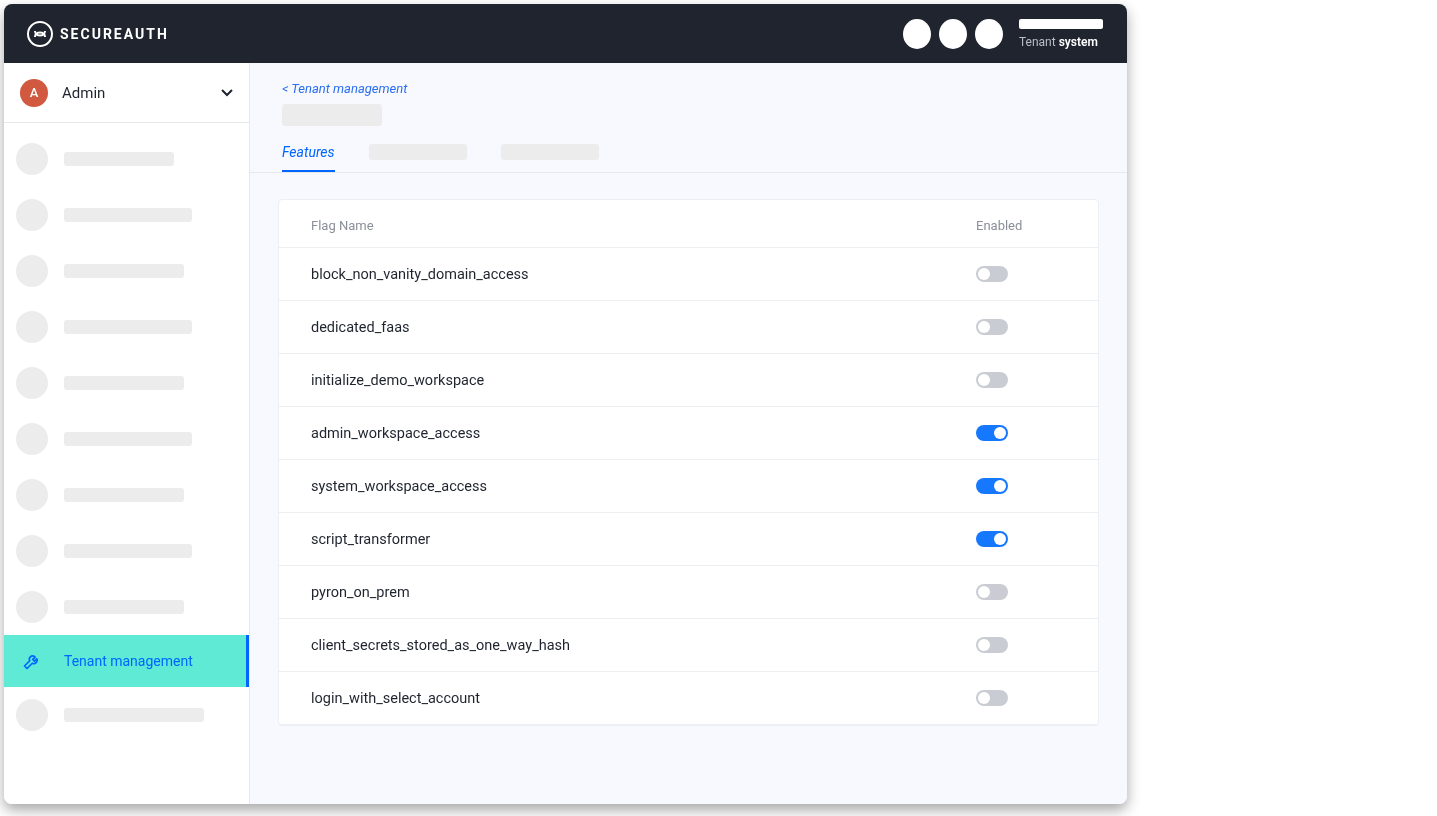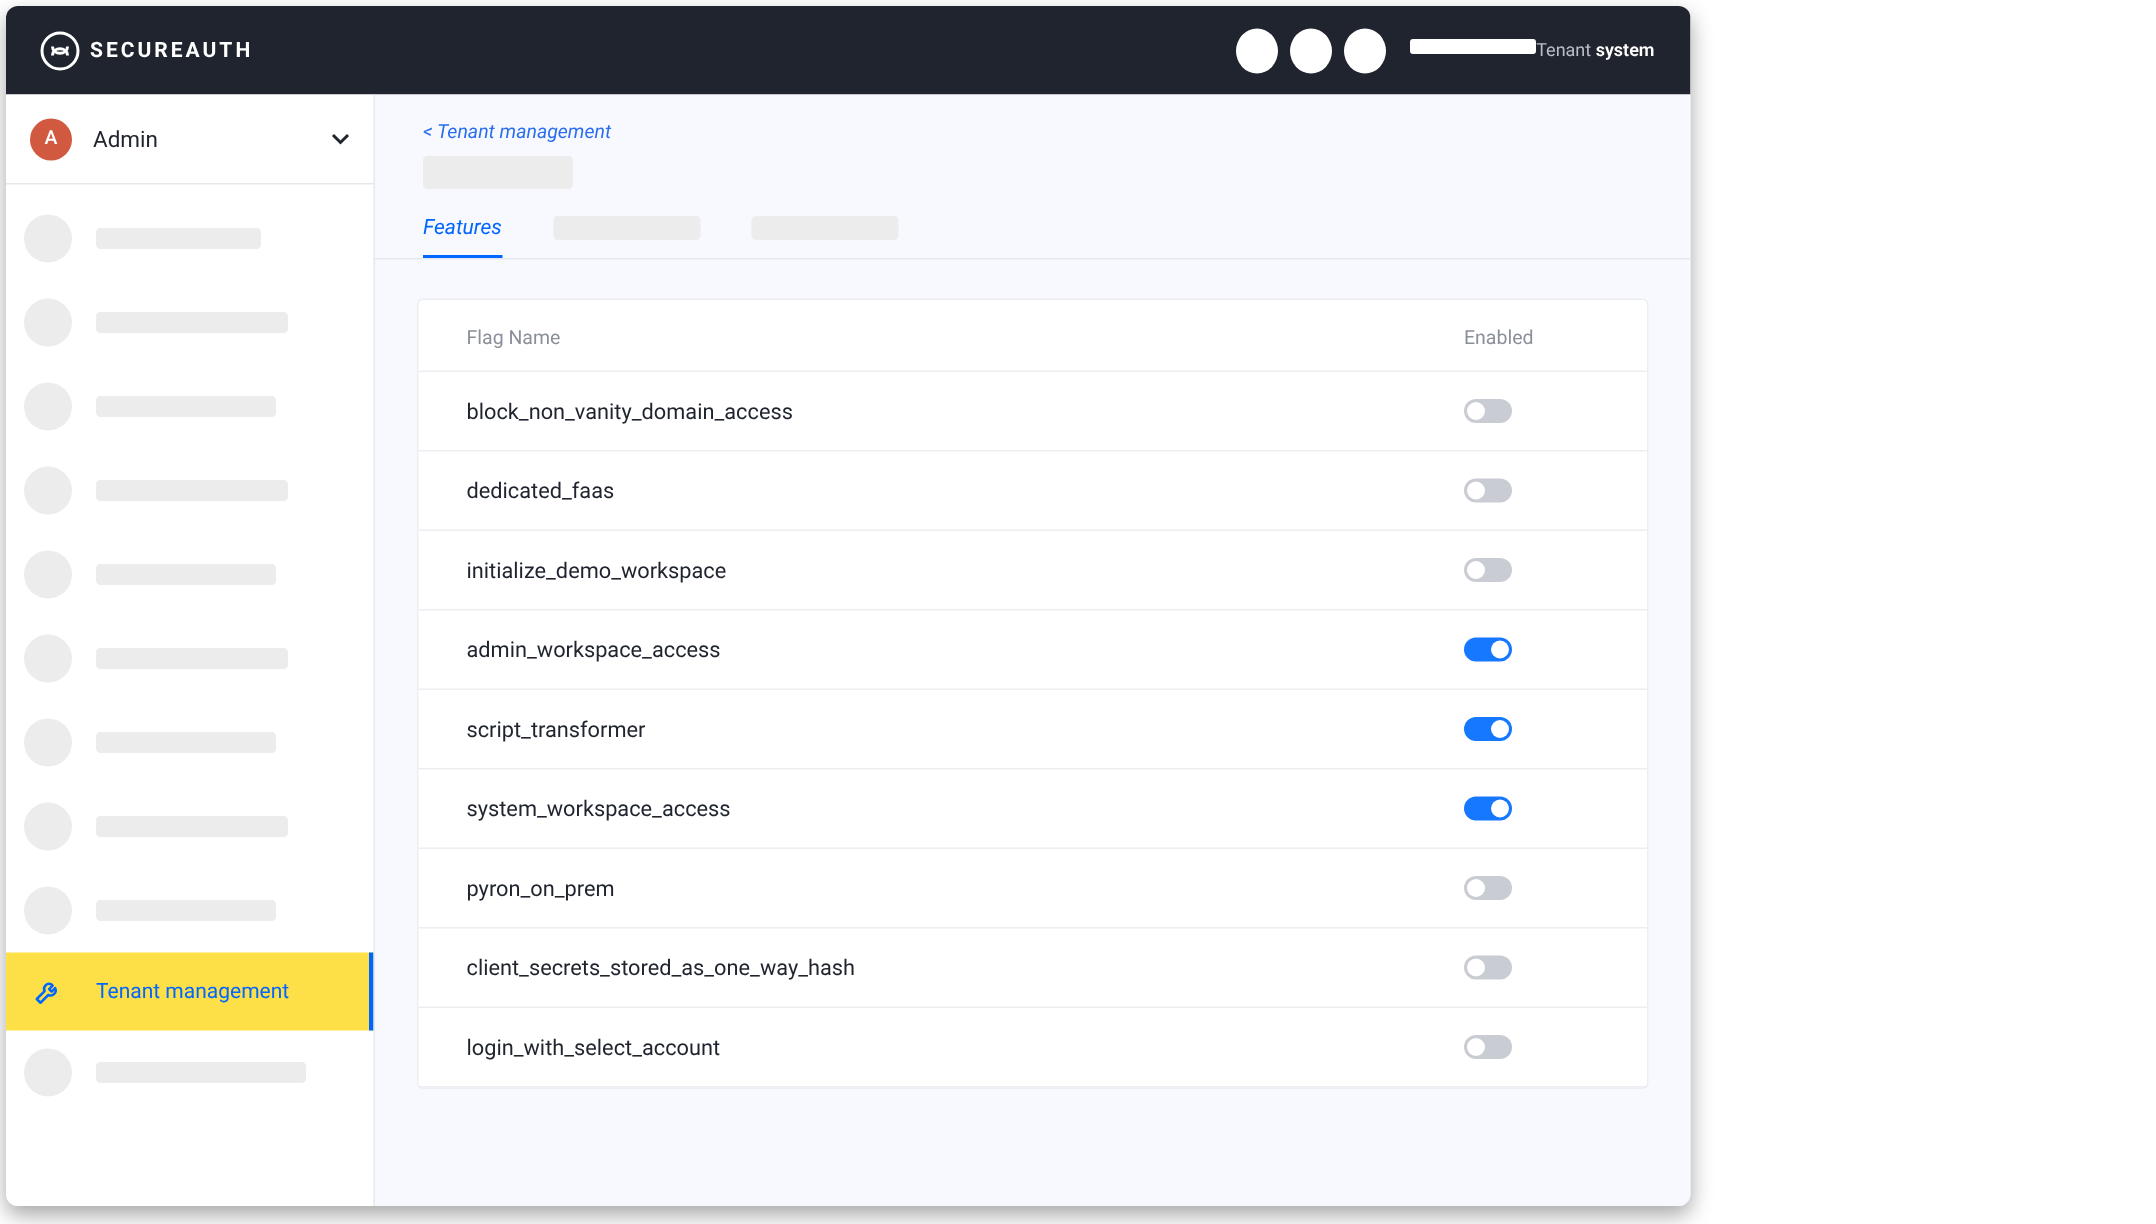--- a/index.html
+++ b/index.html
@@ -30,21 +30,21 @@
     align-items: center;
     padding: 0 24px 0 22px;
     color: #fff;
     flex-shrink: 0;
   }
   .logo-wrap { display: flex; align-items: center; gap: 6px; }
   .logo-text { font-weight: 700; letter-spacing: 2px; font-size: 14px; }
   .header-spacer { flex: 1; }
   .header-right { display: flex; align-items: center; gap: 8px; }
   .circle { width: 28px; height: 30px; border-radius: 50%; background: #fff; }
-  .tenant-block { display: flex; flex-direction: row; margin-left: 8px; }
+  .tenant-block { display: flex; flex-direction: column; margin-left: 8px; }
   .tenant-pill { width: 84px; height: 10px; background: #fff; border-radius: 2px; margin-bottom: 6px; }
   .tenant-label { font-size: 12px; color: #b9bfc9; }
   .tenant-label b { color: #fff; font-weight: 600; }
 
   
   .body { display: flex; flex: 1; min-height: 0; }
 
   
   .sidebar {
     width: 246px;
@@ -77,21 +77,21 @@
     padding: 0 12px; height: 56px;
   }
   .nav-icon-ph { width: 32px; height: 32px; border-radius: 50%; background: #ececed; flex-shrink: 0; }
   .nav-text-ph { height: 14px; background: #ececed; border-radius: 3px; }
   .nav-text-ph.w1 { width: 110px; }
   .nav-text-ph.w2 { width: 128px; }
   .nav-text-ph.w3 { width: 120px; }
   .nav-text-ph.w4 { width: 140px; }
 
   .nav-item.active {
-    background: #fde047;
+    background: #5eead4;
     border-right: 3px solid #0066ff;
     height: 52px;
   }
   .nav-item.active .nav-label {
     color: #0066ff; font-size: 14px;
   }
   .wrench { color: #0066ff; width: 32px; display: flex; justify-content: center; }
 
   
   .main { flex: 1; background: #f7f9ff; display: flex; flex-direction: column; min-width: 0; }
@@ -271,29 +271,29 @@
               </div>
               <div class="row">
                 <div class="flag-name">admin_workspace_access</div>
                 <div class="toggle-cell">
                   <div class="toggle on">
                     <div class="knob"></div>
                   </div>
                 </div>
               </div>
               <div class="row">
+                <div class="flag-name">system_workspace_access</div>
+                <div class="toggle-cell">
+                  <div class="toggle on">
+                    <div class="knob"></div>
+                  </div>
+                </div>
+              </div>
+              <div class="row">
                 <div class="flag-name">script_transformer</div>
-                <div class="toggle-cell">
-                  <div class="toggle on">
-                    <div class="knob"></div>
-                  </div>
-                </div>
-              </div>
-              <div class="row">
-                <div class="flag-name">system_workspace_access</div>
                 <div class="toggle-cell">
                   <div class="toggle on">
                     <div class="knob"></div>
                   </div>
                 </div>
               </div>
               <div class="row">
                 <div class="flag-name">pyron_on_prem</div>
                 <div class="toggle-cell">
                   <div class="toggle">

